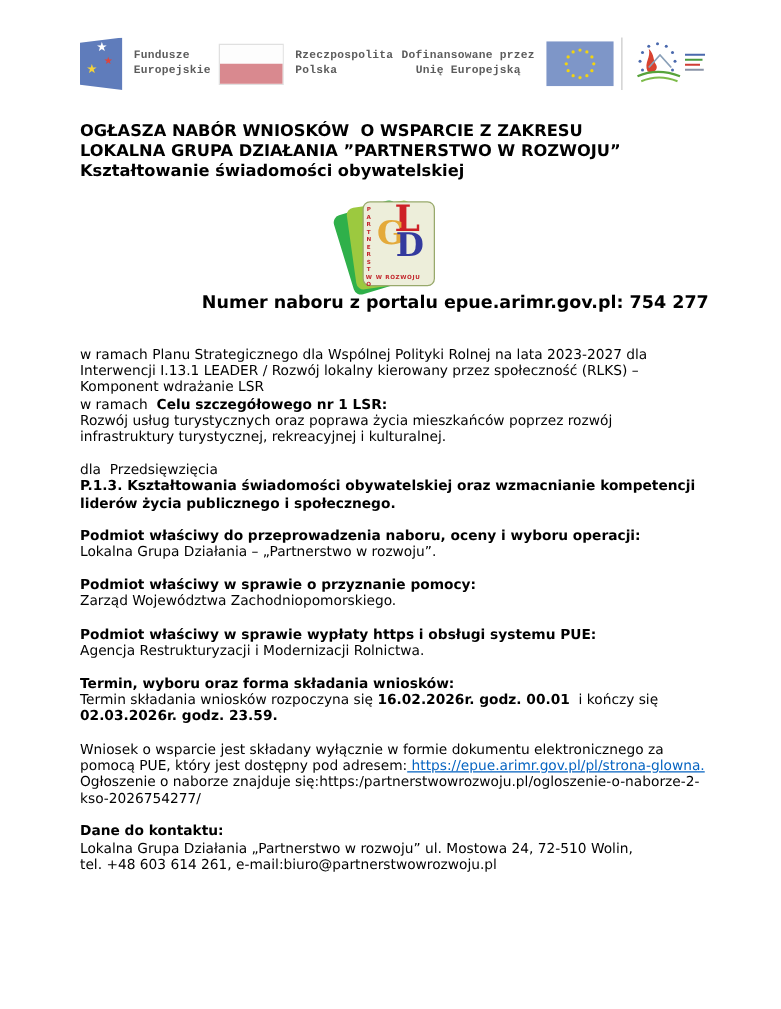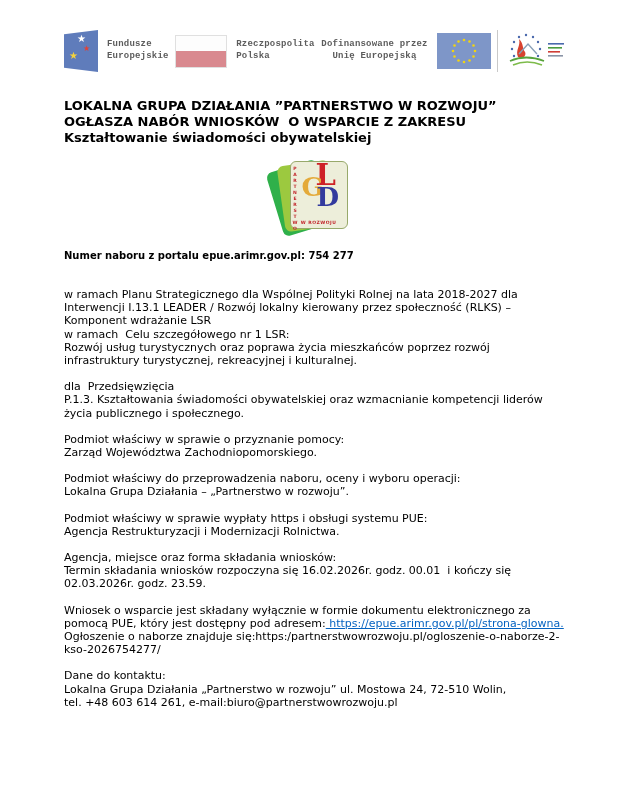--- a/index.html
+++ b/index.html
@@ -40,26 +40,26 @@
   .lgd-vert { position:absolute; left:2px; top:4px; writing-mode:vertical-lr; text-orientation:upright;
               font-size:4.5px; letter-spacing:1px; color:#c2262c; font-weight:bold; }
   .lgd-letter { position:absolute; font-family:"DejaVu Serif","Liberation Serif",serif; font-weight:bold; line-height:1; }
   .lgd-l { left:25px; top:-1px; font-size:29px; color:#ce2127; }
   .lgd-g { left:11px; top:12px; font-size:26px; color:#e4aa3a; }
   .lgd-d { left:26px; top:22px; font-size:26px; color:#333a9e; }
   .lgd-bottom { position:absolute; bottom:3px; left:0; right:0; text-align:center;
                 font-size:4.5px; color:#c2262c; font-weight:bold; letter-spacing:.5px; }
 
   
-  .numer { margin:16px 58px 27px 64px; font-size:10px; font-weight:bold; }
+  .numer { margin:0 58px 27px 64px; font-size:14px; font-weight:bold;text-align:right; }
 
   
   .body-text { margin:0 58px 0 64px; font-size:11px; line-height:13.2px; }
   .para { margin:0 0 13px; white-space:pre-wrap; }
-  .b { font-weight:normal; }
+  .b { font-weight:bold; }
   .link { color:#0563c1; text-decoration:underline; cursor:pointer; }
 </style>
 </head>
 <body>
 
 <div class="page">
 
   <header class="logos">
 
     <div class="logo">
@@ -124,52 +124,52 @@
       <g>
         <rect x="43" y="13" width="16" height="1.6" fill="#4a69ad"></rect>
         <rect x="43" y="17" width="14" height="1.6" fill="#4a9a3e"></rect>
         <rect x="43" y="21" width="12" height="1.6" fill="#cf3d35"></rect>
         <rect x="43" y="25" width="15" height="1.6" fill="#8a94a6"></rect>
       </g>
     </svg>
   </header>
 
   <div class="title">
+    <div>OGŁASZA NABÓR WNIOSKÓW  O WSPARCIE Z ZAKRESU</div>
     <div>LOKALNA GRUPA DZIAŁANIA ”PARTNERSTWO W ROZWOJU”</div>
-    <div>OGŁASZA NABÓR WNIOSKÓW  O WSPARCIE Z ZAKRESU</div>
     <div>Kształtowanie świadomości obywatelskiej</div>
   </div>
 
   <div class="lgd-wrap">
     <span class="lgd-card card-back"></span>
     <span class="lgd-card card-mid"></span>
     <span class="lgd-card card-front">
       <span class="lgd-vert">PARTNERSTWO</span>
       <span class="lgd-letter lgd-l">L</span>
       <span class="lgd-letter lgd-g">G</span>
       <span class="lgd-letter lgd-d">D</span>
       <span class="lgd-bottom">W ROZWOJU</span>
     </span>
   </div>
 
   <div class="numer">Numer naboru z portalu epue.arimr.gov.pl: 754 277</div>
 
   <div class="body-text">
-      <div class="para"><span>w ramach Planu Strategicznego dla Wspólnej Polityki Rolnej na lata 2018-2027 dla Interwencji I.13.1 LEADER / Rozwój lokalny kierowany przez społeczność (RLKS) – Komponent wdrażanie LSR
+      <div class="para"><span>w ramach Planu Strategicznego dla Wspólnej Polityki Rolnej na lata 2023-2027 dla Interwencji I.13.1 LEADER / Rozwój lokalny kierowany przez społeczność (RLKS) – Komponent wdrażanie LSR
 w ramach  </span><span class="b">Celu szczegółowego nr 1 LSR:</span><span>
 Rozwój usług turystycznych oraz poprawa życia mieszkańców poprzez rozwój infrastruktury turystycznej, rekreacyjnej i kulturalnej.</span></div>
       <div class="para"><span>dla  Przedsięwzięcia
 </span><span class="b">P.1.3. Kształtowania świadomości obywatelskiej oraz wzmacnianie kompetencji liderów życia publicznego i społecznego.</span></div>
+      <div class="para"><span class="b">Podmiot właściwy do przeprowadzenia naboru, oceny i wyboru operacji:</span><span>
+Lokalna Grupa Działania – „Partnerstwo w rozwoju”.</span></div>
       <div class="para"><span class="b">Podmiot właściwy w sprawie o przyznanie pomocy:</span><span>
 Zarząd Województwa Zachodniopomorskiego.</span></div>
-      <div class="para"><span class="b">Podmiot właściwy do przeprowadzenia naboru, oceny i wyboru operacji:</span><span>
-Lokalna Grupa Działania – „Partnerstwo w rozwoju”.</span></div>
       <div class="para"><span class="b">Podmiot właściwy w sprawie wypłaty https i obsługi systemu PUE:</span><span>
 Agencja Restrukturyzacji i Modernizacji Rolnictwa.</span></div>
-      <div class="para"><span class="b">Agencja, miejsce oraz forma składania wniosków:</span><span>
+      <div class="para"><span class="b">Termin, wyboru oraz forma składania wniosków:</span><span>
 Termin składania wniosków rozpoczyna się </span><span class="b">16.02.2026r. godz. 00.01</span><span>  i kończy się
 </span><span class="b">02.03.2026r. godz. 23.59.</span></div>
       <div class="para"><span>Wniosek o wsparcie jest składany wyłącznie w formie dokumentu elektronicznego za pomocą PUE, który jest dostępny pod adresem:</span><a class="link" href="#"> https://epue.arimr.gov.pl/pl/strona-glowna.</a><span>
 Ogłoszenie o naborze znajduje się:https:/partnerstwowrozwoju.pl/ogloszenie-o-naborze-2-kso-2026754277/</span></div>
       <div class="para"><span class="b">Dane do kontaktu:</span><span>
 Lokalna Grupa Działania „Partnerstwo w rozwoju” ul. Mostowa 24, 72-510 Wolin,
 tel. +48 603 614 261, e-mail:biuro@partnerstwowrozwoju.pl</span></div>
     </div>
 
 </div>

